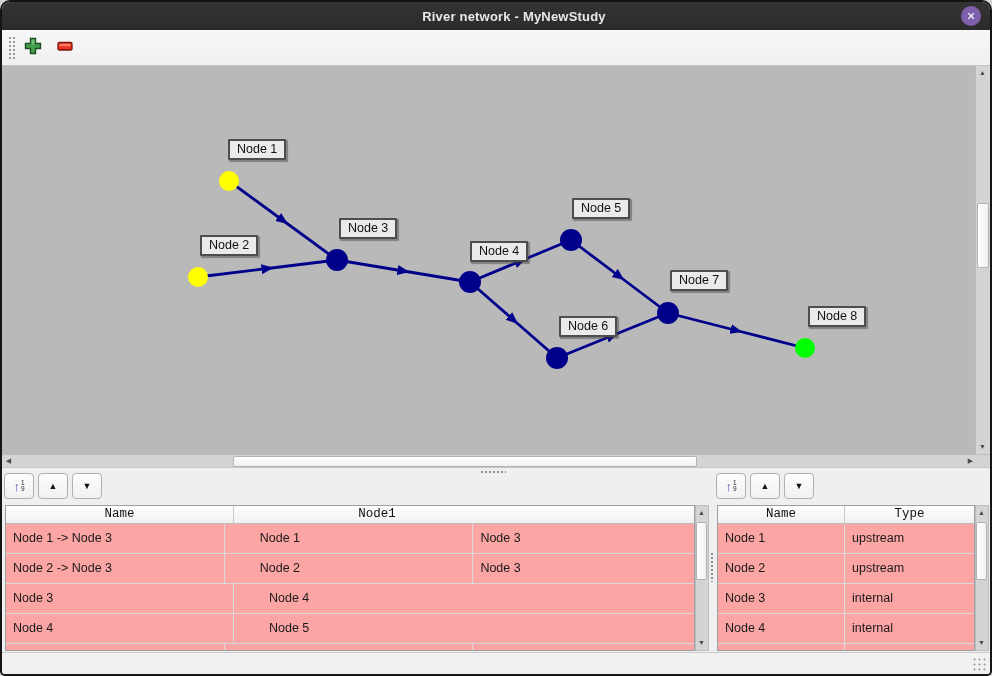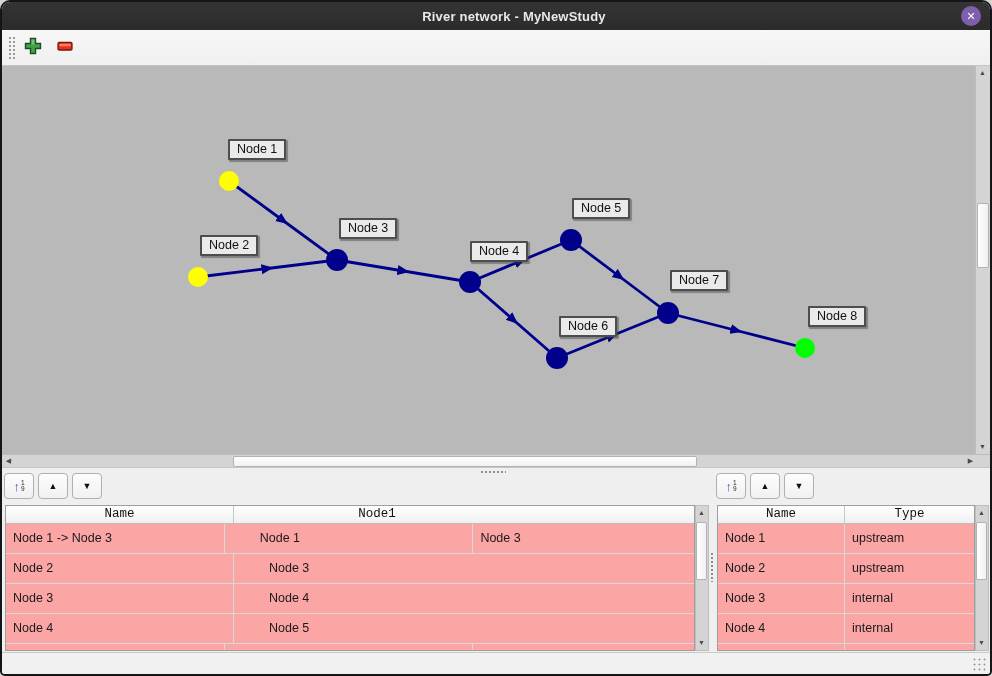--- a/index.html
+++ b/index.html
@@ -245,20 +245,21 @@
         <div class="thead">
           <div class="th">Name</div>
           <div class="th">Node1</div>
         </div>
         <div class="trow">
           <div class="td">Node 1 -&gt; Node 3</div>
           <div class="td">Node 1</div>
           <div class="td">Node 3</div>
         </div>
         <div class="trow">
+          <div class="td">Node 2 -&gt; Node 3</div>
           <div class="td">Node 2</div>
           <div class="td">Node 3</div>
         </div>
         <div class="trow">
           <div class="td">Node 3</div>
           <div class="td">Node 4</div>
         </div>
         <div class="trow">
           <div class="td">Node 4</div>
           <div class="td">Node 5</div>

